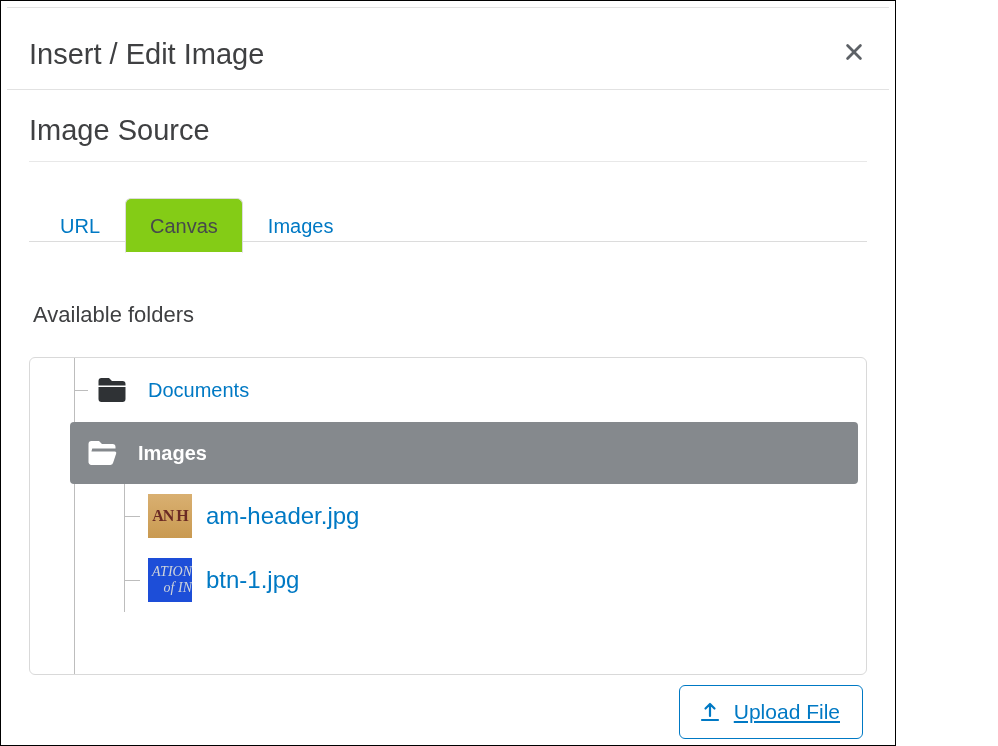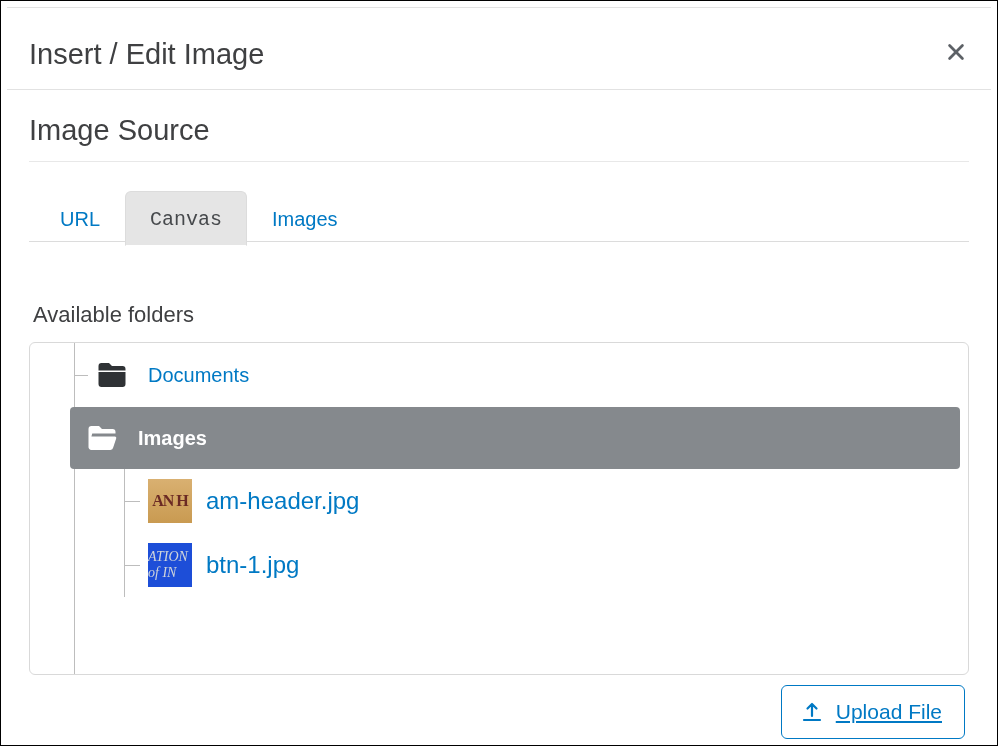--- a/index.html
+++ b/index.html
@@ -6,21 +6,21 @@
   html, body {
     margin: 0; padding: 0;
     font-family: "Helvetica Neue", Helvetica, Arial, sans-serif;
     background: #fff;
     color: #333;
     width: 998px;
     height: 746px;
   }
   .outer {
     border: 1px solid #000;
-    width: 998px;
+    width: 896px;
     height: 746px;
     position: relative;
     overflow: hidden;
   }
   .hairline-top {
     position: absolute;
     top: 6px; left: 6px; right: 6px;
     border-top: 1px solid #e2e2e2;
   }
   .modal {
@@ -60,39 +60,38 @@
     display: flex;
     align-items: flex-end;
     padding-left: 6px;
   }
   .tab {
     padding: 16px 24px 14px 24px;
     font-size: 20px;
     color: #0079c4;
     cursor: pointer;
     position: relative;
-    top: 5px;
+    top: 12px;
     border: 1px solid transparent;
   }
   .tab.active {
     color: #46494c;
     border: 1px solid #dcdcdc;
     border-bottom-color: #fff;
     border-radius: 6px 6px 0 0;
-    background: #e5e5e5;
-    font-family: Liberation Mono, monospace;
+    background: #84cc16;
   }
   .subhead {
     margin-top: 60px;
     font-size: 22px;
     color: #3f4042;
     padding-left: 4px;
   }
   .tree-pane {
-    margin-top: 14px;
+    margin-top: 29px;
     border: 1px solid #d9d9d9;
     border-radius: 6px;
     flex: 1 1 auto;
     min-height: 0;
     overflow: hidden;
     position: relative;
   }
   .tree-inner {
     position: absolute; inset: 0;
     padding-left: 44px;
@@ -141,21 +140,21 @@
     height: 64px;
     position: relative;
   }
   .file-branch {
     width: 16px; height: 1px; background: #bdbdbd;
     margin-right: 8px;
   }
   .thumb {
     width: 44px; height: 44px;
     display: flex; align-items: center; justify-content: center;
-    font-size: 7px; color: #fff; text-align: left;
+    font-size: 7px; color: #fff; text-align: right;
     overflow: hidden;
     font-family: Georgia, 'Times New Roman', serif;
   }
   .thumb-1 { background: linear-gradient(#d9b071,#c99a51); color:#6b2a24; font-weight:bold; }
   .thumb-1 span { font-size: 16px; letter-spacing: -1px; }
   .thumb-2 { background: #1d4ed8; color:#cfd4da; font-style: italic; font-size:14px; }
   .thumb-3 { background: #9a2b24; color:#f0e6c8; font-size:6px; height:22px; margin-top:22px;}
   .file-name { margin-left: 14px; font-size: 24px; color:#0079c4; cursor:pointer; }
   .footer {
     display: flex; justify-content: flex-end;

